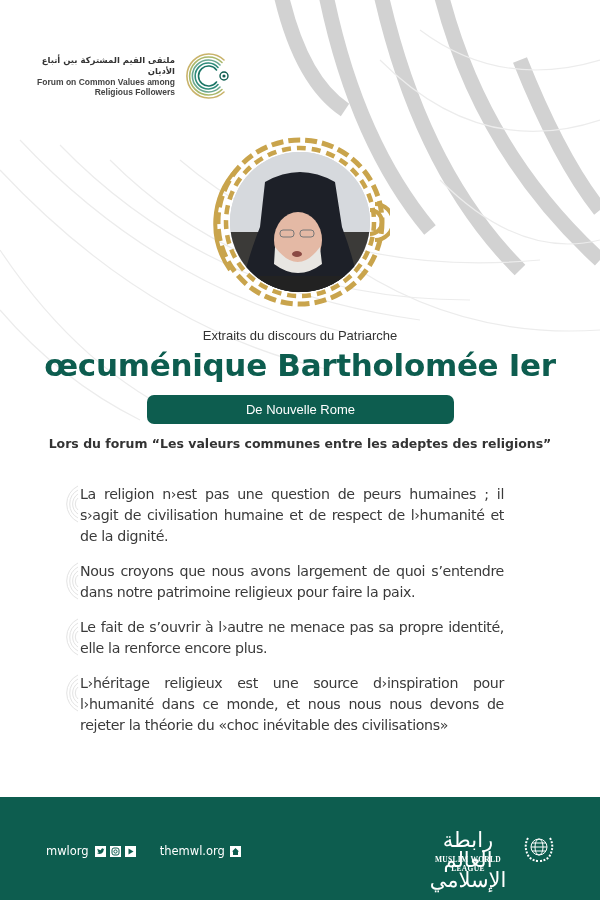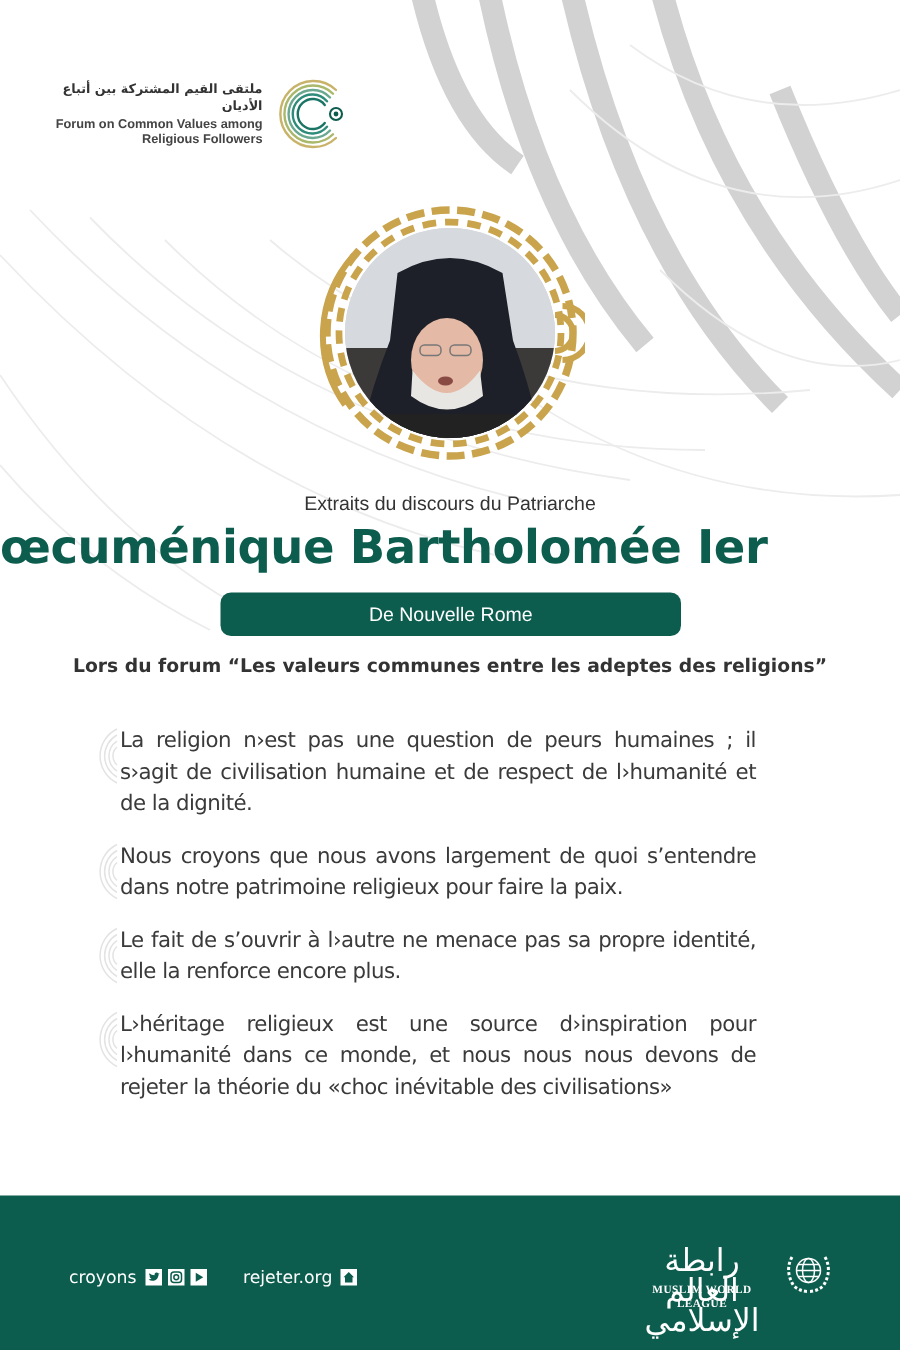--- a/index.html
+++ b/index.html
@@ -11,21 +11,21 @@
   .forum-logo { position: absolute; left: 30px; top: 48px; width: 210px; height: 56px; z-index: 2; display: flex; align-items: center; }
   .forum-logo .txt { width: 145px; text-align: right; }
   .forum-logo .ar { font-size: 8.5px; color: #333; font-weight: bold; line-height: 11px; direction: rtl; }
   .forum-logo .en { font-family: "Liberation Sans", sans-serif; font-size: 8.5px; font-weight: bold; color: #444; line-height: 10px; }
   .forum-logo .mark { position: absolute; left: 150px; top: 0; width: 56px; height: 56px; }
 
   .portrait-wrap { position: absolute; left: 210px; top: 130px; width: 180px; height: 185px; z-index: 2; }
   .portrait { position: absolute; left: 20px; top: 22px; width: 140px; height: 140px; border-radius: 50%; overflow: hidden; background: #cfd2d6; }
 
   .heading-small { position: absolute; top: 328px; left: 0; width: 600px; text-align: center; font-family: "Liberation Sans", sans-serif; font-size: 13px; color: #333; z-index: 2; }
-  .heading-big { position: absolute; top: 347px; left: 0; width: 600px; font-family: "DejaVu Sans", sans-serif; font-weight: bold; font-size: 31px; color: #0d5d4f; letter-spacing: -0.3px; z-index: 2; }
+  .heading-big { position: absolute; top: 347px; left: 0; width: 600px; text-align: center; font-family: "DejaVu Sans", sans-serif; font-weight: bold; font-size: 31px; color: #0d5d4f; letter-spacing: -0.3px; z-index: 2; }
   .subtitle-pill { position: absolute; top: 395px; left: 147px; width: 307px; height: 29px; background: #0d5d4f; border-radius: 7px; color: #fff; text-align: center; line-height: 29px; font-family: "Liberation Sans", sans-serif; font-size: 13px; z-index: 2; }
   .forum-line { position: absolute; top: 436px; left: 0; width: 600px; text-align: center; font-family: "DejaVu Sans", sans-serif; font-weight: bold; font-size: 12.5px; color: #333; z-index: 2; }
 
   .quotes { position: absolute; top: 484px; left: 80px; width: 424px; z-index: 2; }
   .quote { position: relative; font-family: "DejaVu Sans", sans-serif; font-size: 14.2px; line-height: 21px; color: #3a3a3a; margin-bottom: 14px; text-align: justify; letter-spacing: -0.35px; }
   .quote .q-mark { position: absolute; left: -24px; top: -2px; width: 28px; height: 44px; }
 
   .footer { position: absolute; left: 0; top: 797px; width: 600px; height: 103px; background: #0d5d4f; z-index: 2; }
   .footer-links { position: absolute; left: 46px; top: 47px; display: flex; align-items: center; color: #fff; font-family: "DejaVu Sans", sans-serif; font-size: 11.5px; }
   .footer-links .handle { margin-right: 6px; }
@@ -158,38 +158,38 @@
           <path d="M22 12 A 12 12 0 0 0 22 32"></path>
           <path d="M22 16 A 8 8 0 0 0 22 28"></path>
         </g>
       </svg>
     <span>L›héritage religieux est une source d›inspiration pour l›humanité dans ce monde, et nous nous nous devons de rejeter la théorie du «choc inévitable des civilisations»</span>
   </div>
 </div>
 
 <div class="footer">
   <div class="footer-links">
-    <span class="handle">croyons</span>
+    <span class="handle">mwlorg</span>
     <span class="sq">
       <svg width="11" height="11" viewBox="0 0 11 11">
           <path d="M2 7 Q 4 8.5 6.5 7.5 Q 8.5 6.5 8.8 3.5 L 9.5 2.8 L 8.6 3 Q 8 2.2 7 2.4 Q 5.8 2.8 6 4.2 Q 4 4.1 2.5 2.8 Q 2.1 4.2 3.3 5 L 2.6 4.8 Q 2.8 6 4 6.3 Q 3 7 2 7 Z" fill="#0d5d4f"></path>
         </svg>
     </span>
     <span class="sq">
       <svg width="11" height="11" viewBox="0 0 11 11">
           <rect x="2" y="2" width="7" height="7" rx="2" fill="none" stroke="#0d5d4f" stroke-width="1"></rect>
           <circle cx="5.5" cy="5.5" r="1.6" fill="none" stroke="#0d5d4f" stroke-width="1"></circle>
         </svg>
     </span>
     <span class="sq">
       <svg width="11" height="11" viewBox="0 0 11 11">
           <path d="M3.5 2.5 L 8.5 5.5 L 3.5 8.5 Z" fill="#0d5d4f"></path>
         </svg>
     </span>
-    <span class="site">rejeter.org</span>
+    <span class="site">themwl.org</span>
     <span class="sq">
       <svg width="11" height="11" viewBox="0 0 11 11">
           <path d="M5.5 2 L 9 5.5 L 8 5.5 L 8 9 L 3 9 L 3 5.5 L 2 5.5 Z" fill="#0d5d4f"></path>
         </svg>
     </span>
   </div>
 </div>
 
 <div class="mwl-logo">
   <div class="ar">رابطة العالم الإسلامي</div>

